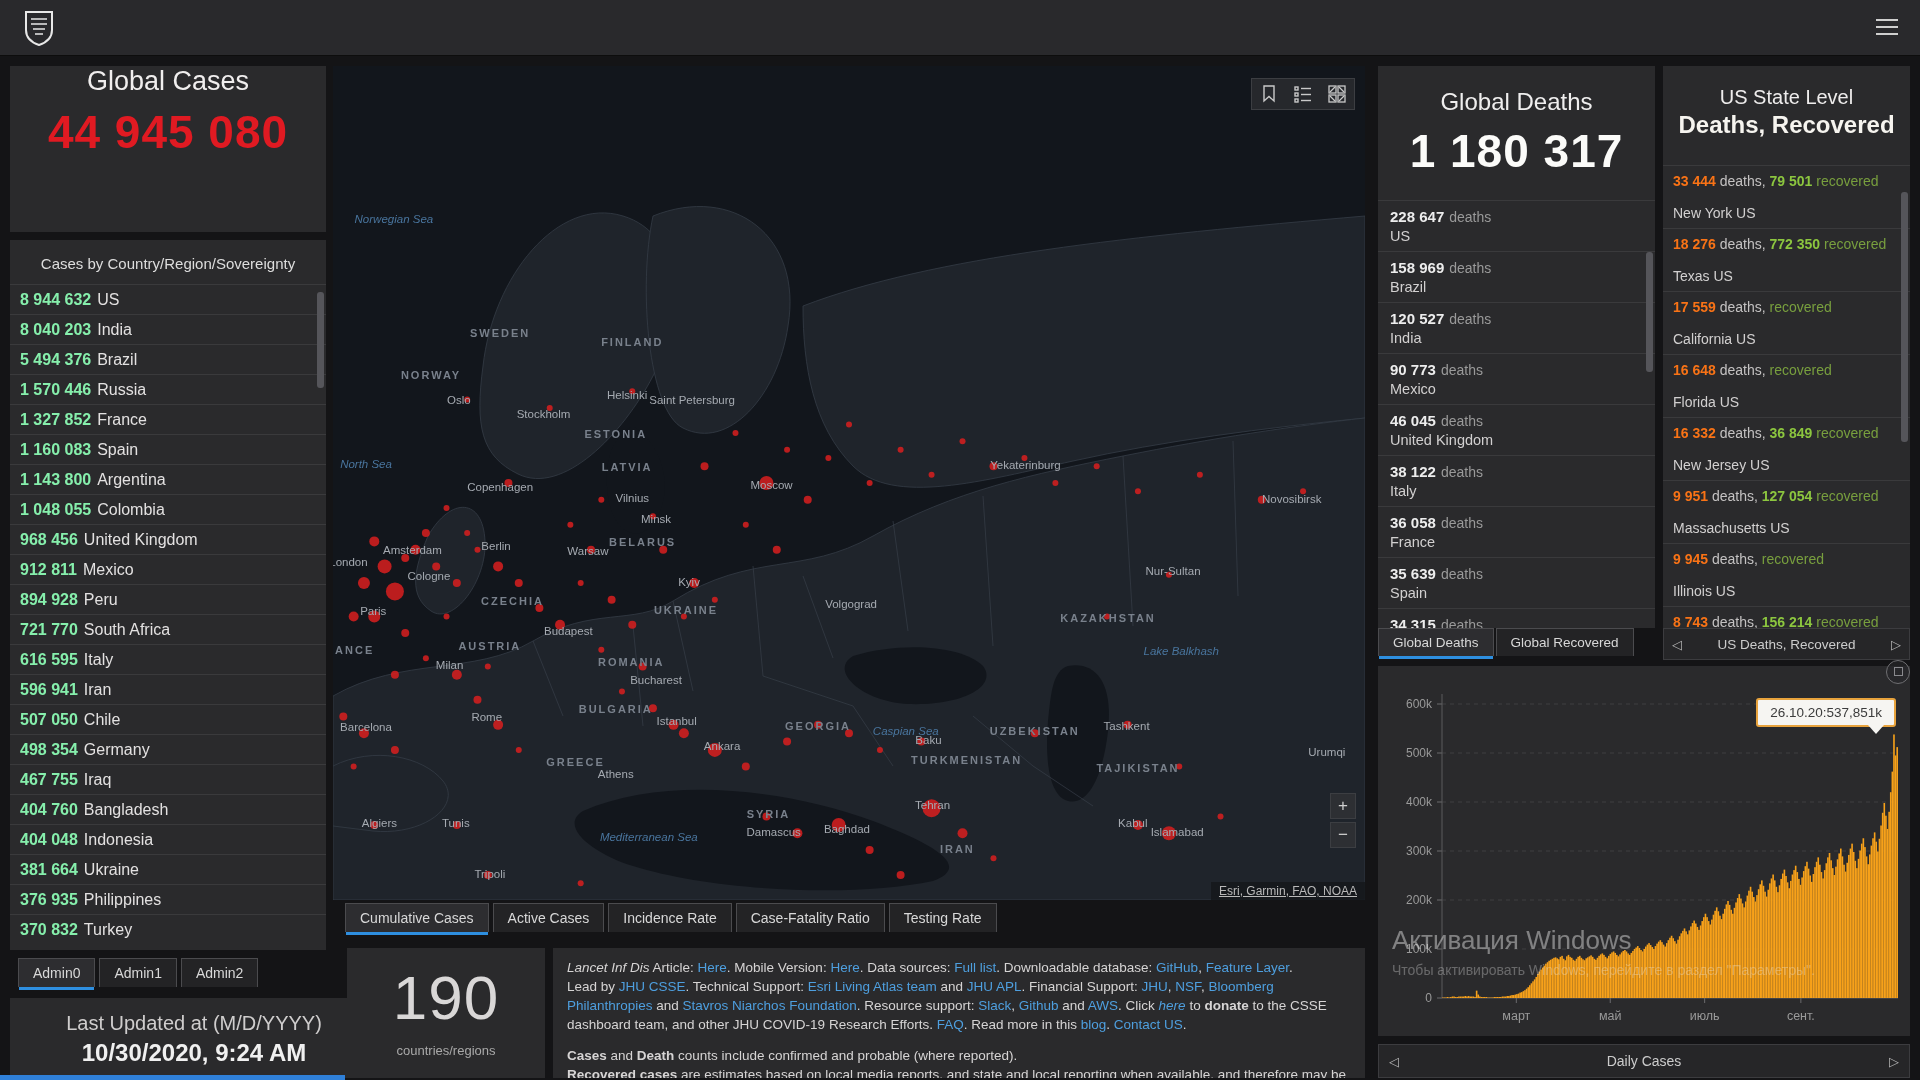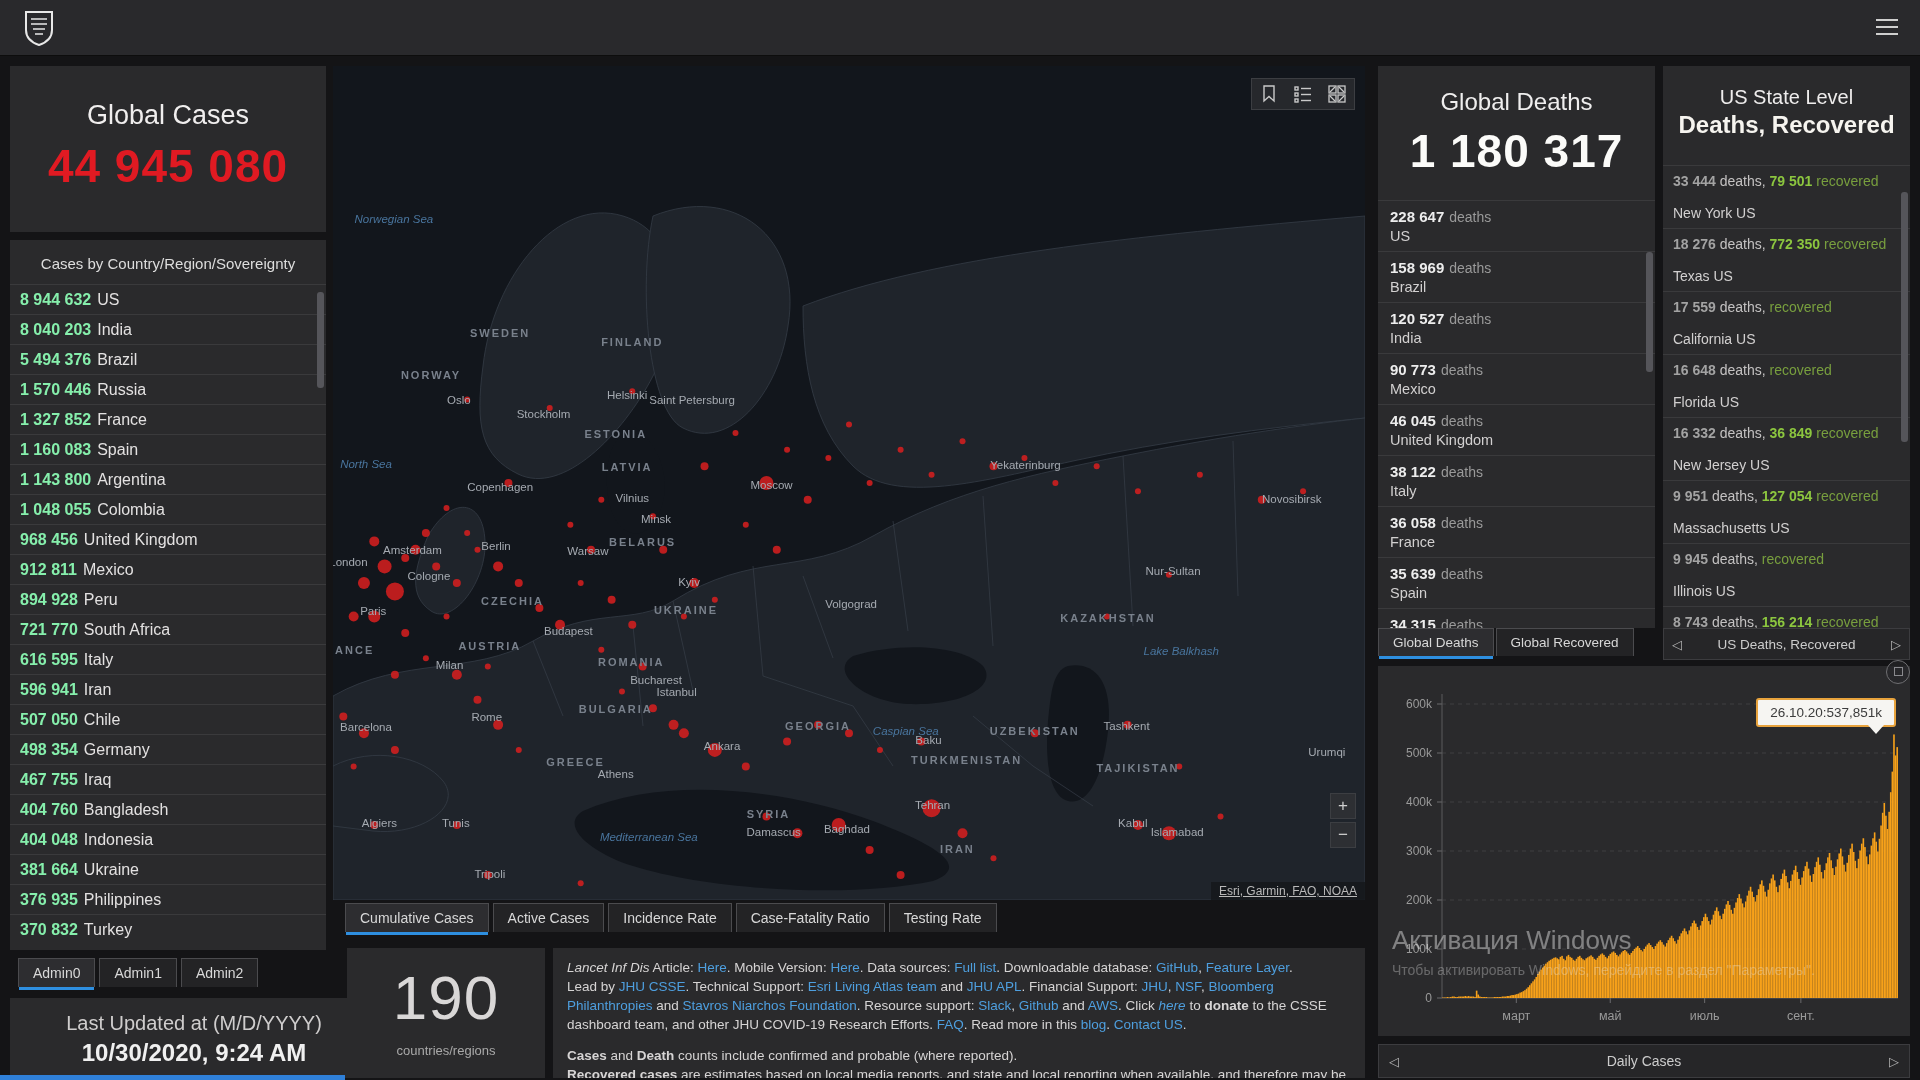--- a/index.html
+++ b/index.html
@@ -12,21 +12,21 @@
   #logo { width:30px; height:36px; margin-left:24px; }
   #header-title { margin-left:16px; font-size:21px; color:#eceaea; letter-spacing:.2px; }
   #menu-btn { position:absolute; right:22px; top:19px; width:22px; height:16px; cursor:pointer; }
   #menu-btn div { height:2px; background:#cfcfcf; margin-bottom:5px; }
 
   
   .panel { position:absolute; background:#2a2a2c; }
 
   
   #p-global-cases { left:10px; top:66px; width:316px; height:166px; text-align:center; }
-  #gc-label { font-size:27px; color:#f0eeee; margin-top:34px; font-weight:400; }
+  #gc-label { font-size:27px; color:#f0eeee; font-weight:400; }
   #gc-value { font-size:46px; font-weight:bold; color:#e01a22; margin-top:8px; letter-spacing:1px; }
 
   #p-countries { left:10px; top:240px; width:316px; height:710px; overflow:hidden; }
   #country-title { font-size:15px; color:#dddddd; text-align:center; padding:15px 6px 12px; }
   .crow { height:30px; line-height:30px; border-top:1px solid #3a3a3c; padding-left:10px;
     white-space:nowrap; overflow:hidden; cursor:pointer; }
   .cnum { color:#86efac; font-weight:bold; font-size:16px; }
   .cname { color:#e3e1e1; font-size:16px; margin-left:6px; }
   .vthumb { position:absolute; width:7px; background:#55555a; border-radius:3px; }
 
@@ -80,21 +80,21 @@
   .dplace { color:#d2d0d0; font-size:14.5px; margin-top:2px; }
   #deaths-tabs { left:1378px; top:628px; }
   #deaths-tabs .tab { margin-right:2px; font-size:13.5px; }
 
   
   #p-us { left:1663px; top:66px; width:247px; height:562px; overflow:hidden; }
   #us-title1 { font-size:20px; color:#eeecec; text-align:center; margin-top:20px; }
   #us-title2 { font-size:24px; color:#f6f4ef; text-align:center; font-weight:bold; margin-top:2px; }
   #us-list { margin-top:26px; }
   .urow { border-top:1px solid #3a3a3c; padding:7px 0 7px 10px; font-size:14px; }
-  .udeaths { color:#a3a3a3; font-weight:bold; }
+  .udeaths { color:#f97316; font-weight:bold; }
   .uword { color:#c4c2c2; }
   .urecnum { color:#8cc63f; font-weight:bold; }
   .urecword { color:#789f3e; }
   .uplace { color:#d2d0d0; margin-top:16px; }
   .pager { position:absolute; background:#262628; border:1px solid #3c3c3f; display:flex;
     align-items:center; justify-content:space-between; color:#cccccc; }
   #us-pager { left:1663px; top:628px; width:247px; height:32px; font-size:13.5px; padding:0 8px; }
   .pager .arrow { color:#b5b5b5; font-size:13px; cursor:pointer; }
 
   
@@ -340,21 +340,21 @@
       <div class="maplabel c" style="left: 840.048px; top: 504.57px;">Nur-Sultan</div>
       <div class="maplabel r" style="left: 156.864px; top: 579.63px;">AUSTRIA</div>
       <div class="maplabel r" style="left: 12.384px; top: 583.8px;">FRANCE</div>
       <div class="maplabel c" style="left: 116.616px; top: 598.812px;">Milan</div>
       <div class="maplabel r" style="left: 298.248px; top: 596.31px;">ROMANIA</div>
       <div class="maplabel w" style="left: 848.304px; top: 584.634px;">Lake Balkhash</div>
       <div class="maplabel c" style="left: 323.016px; top: 613.824px;">Bucharest</div>
       <div class="maplabel c" style="left: 153.768px; top: 651.354px;">Rome</div>
       <div class="maplabel r" style="left: 282.768px; top: 643.014px;">BULGARIA</div>
       <div class="maplabel c" style="left: 33.024px; top: 661.362px;">Barcelona</div>
-      <div class="maplabel c" style="left: 343.656px; top: 626px;">Istanbul</div>
+      <div class="maplabel c" style="left: 343.656px; top: 655px;">Istanbul</div>
       <div class="maplabel r" style="left: 485.04px; top: 659.694px;">GEORGIA</div>
       <div class="maplabel w" style="left: 572.76px; top: 664.698px;">Caspian Sea</div>
       <div class="maplabel c" style="left: 595.464px; top: 673.872px;">Baku</div>
       <div class="maplabel r" style="left: 701.76px; top: 664.698px;">UZBEKISTAN</div>
       <div class="maplabel c" style="left: 793.608px; top: 659.694px;">Tashkent</div>
       <div class="maplabel c" style="left: 389.064px; top: 679.71px;">Ankara</div>
       <div class="maplabel r" style="left: 242.52px; top: 696.39px;">GREECE</div>
       <div class="maplabel c" style="left: 282.768px; top: 708.066px;">Athens</div>
       <div class="maplabel r" style="left: 633.648px; top: 693.888px;">TURKMENISTAN</div>
       <div class="maplabel r" style="left: 804.96px; top: 702.228px;">TAJIKISTAN</div>

